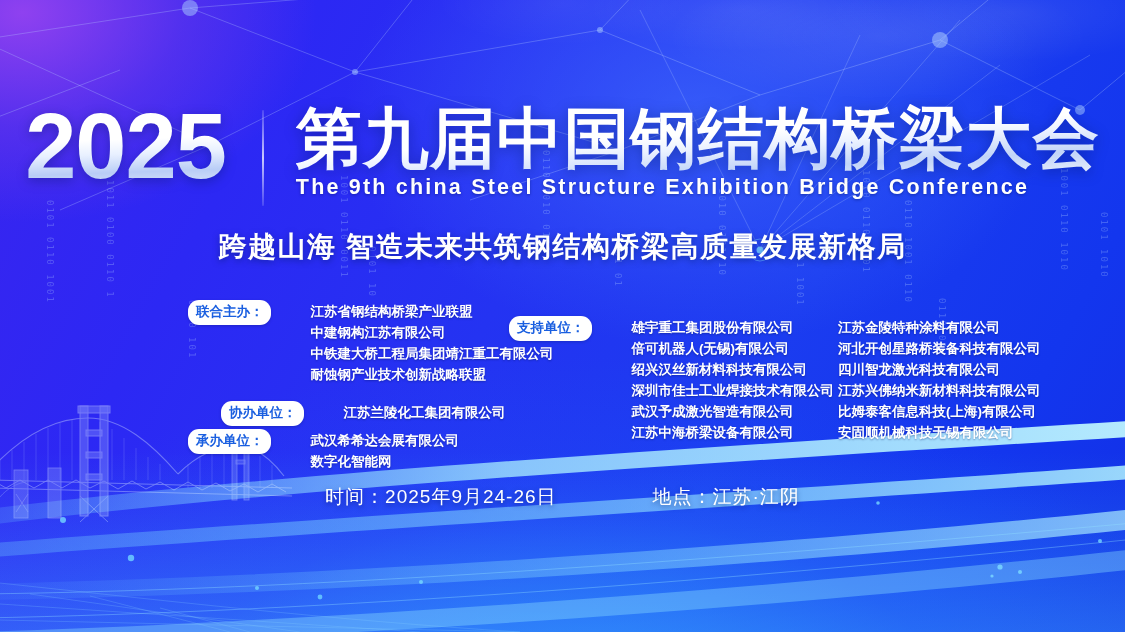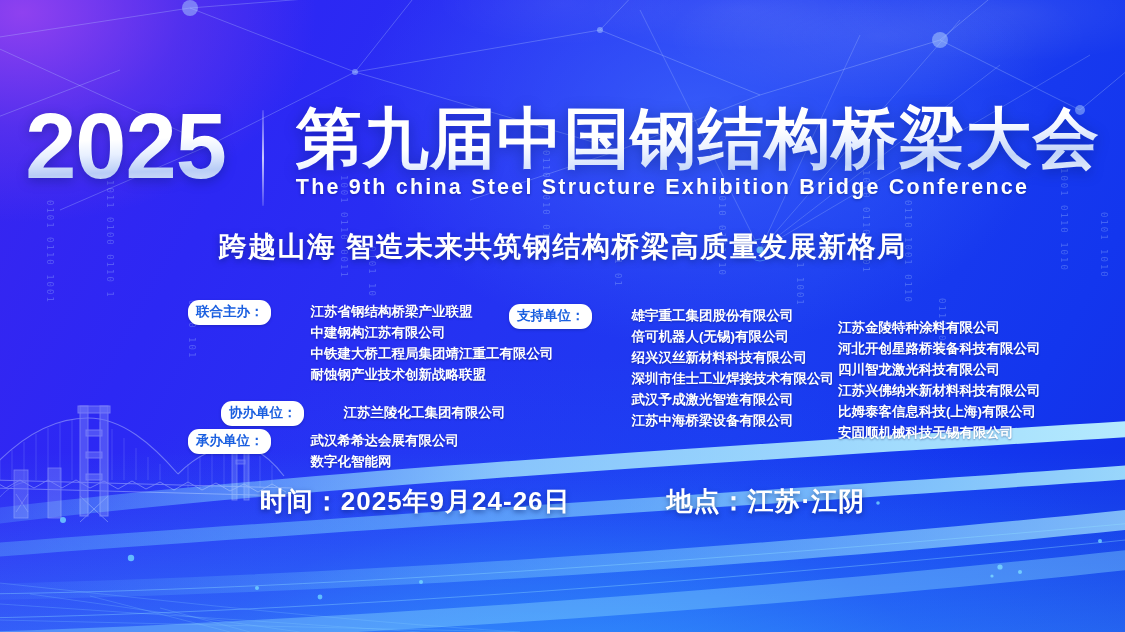--- a/index.html
+++ b/index.html
@@ -91,21 +91,21 @@
     line-height:18px;text-shadow:0 1px 2px rgba(0,20,90,.4);margin-left:32px;
   }
   .col-right{position:absolute;left:806px;top:19px;display:flex;flex-direction:column;gap:3px;}
 
   
   .footer{
     position:absolute;left:0;top:484px;width:1125px;
     display:flex;justify-content:center;align-items:center;gap:96px;
   }
   .foot-item{
-    font-size:26px;font-weight:bold;color:#ffffff;letter-spacing:1px;
+    font-size:19px;font-weight:normal;color:#ffffff;letter-spacing:1px;
     text-shadow:0 2px 5px rgba(0,25,95,.5);white-space:nowrap;
   }
 
   
   .bridge{position:absolute;left:-8px;bottom:88px;width:300px;height:160px;opacity:.42;pointer-events:none;}
 </style>
 </head>
 <body>
 
 <div id="banner">
@@ -321,21 +321,21 @@
     </div>
 
     <div class="org-group" style="left:188px;top:129px;">
       <div class="pill">承办单位：</div>
       <div class="org-lines">
         <div class="org-line">武汉希希达会展有限公司</div>
         <div class="org-line">数字化智能网</div>
       </div>
     </div>
 
-    <div class="org-group" style="left:509px;top:4px;">
+    <div class="org-group" style="left:509px;top:16px;">
       <div class="pill">支持单位：</div>
       <div class="org-lines">
         <div class="org-line">雄宇重工集团股份有限公司</div>
         <div class="org-line">倍可机器人(无锡)有限公司</div>
         <div class="org-line">绍兴汉丝新材料科技有限公司</div>
         <div class="org-line">深圳市佳士工业焊接技术有限公司</div>
         <div class="org-line">武汉予成激光智造有限公司</div>
         <div class="org-line">江苏中海桥梁设备有限公司</div>
       </div>
     </div>

